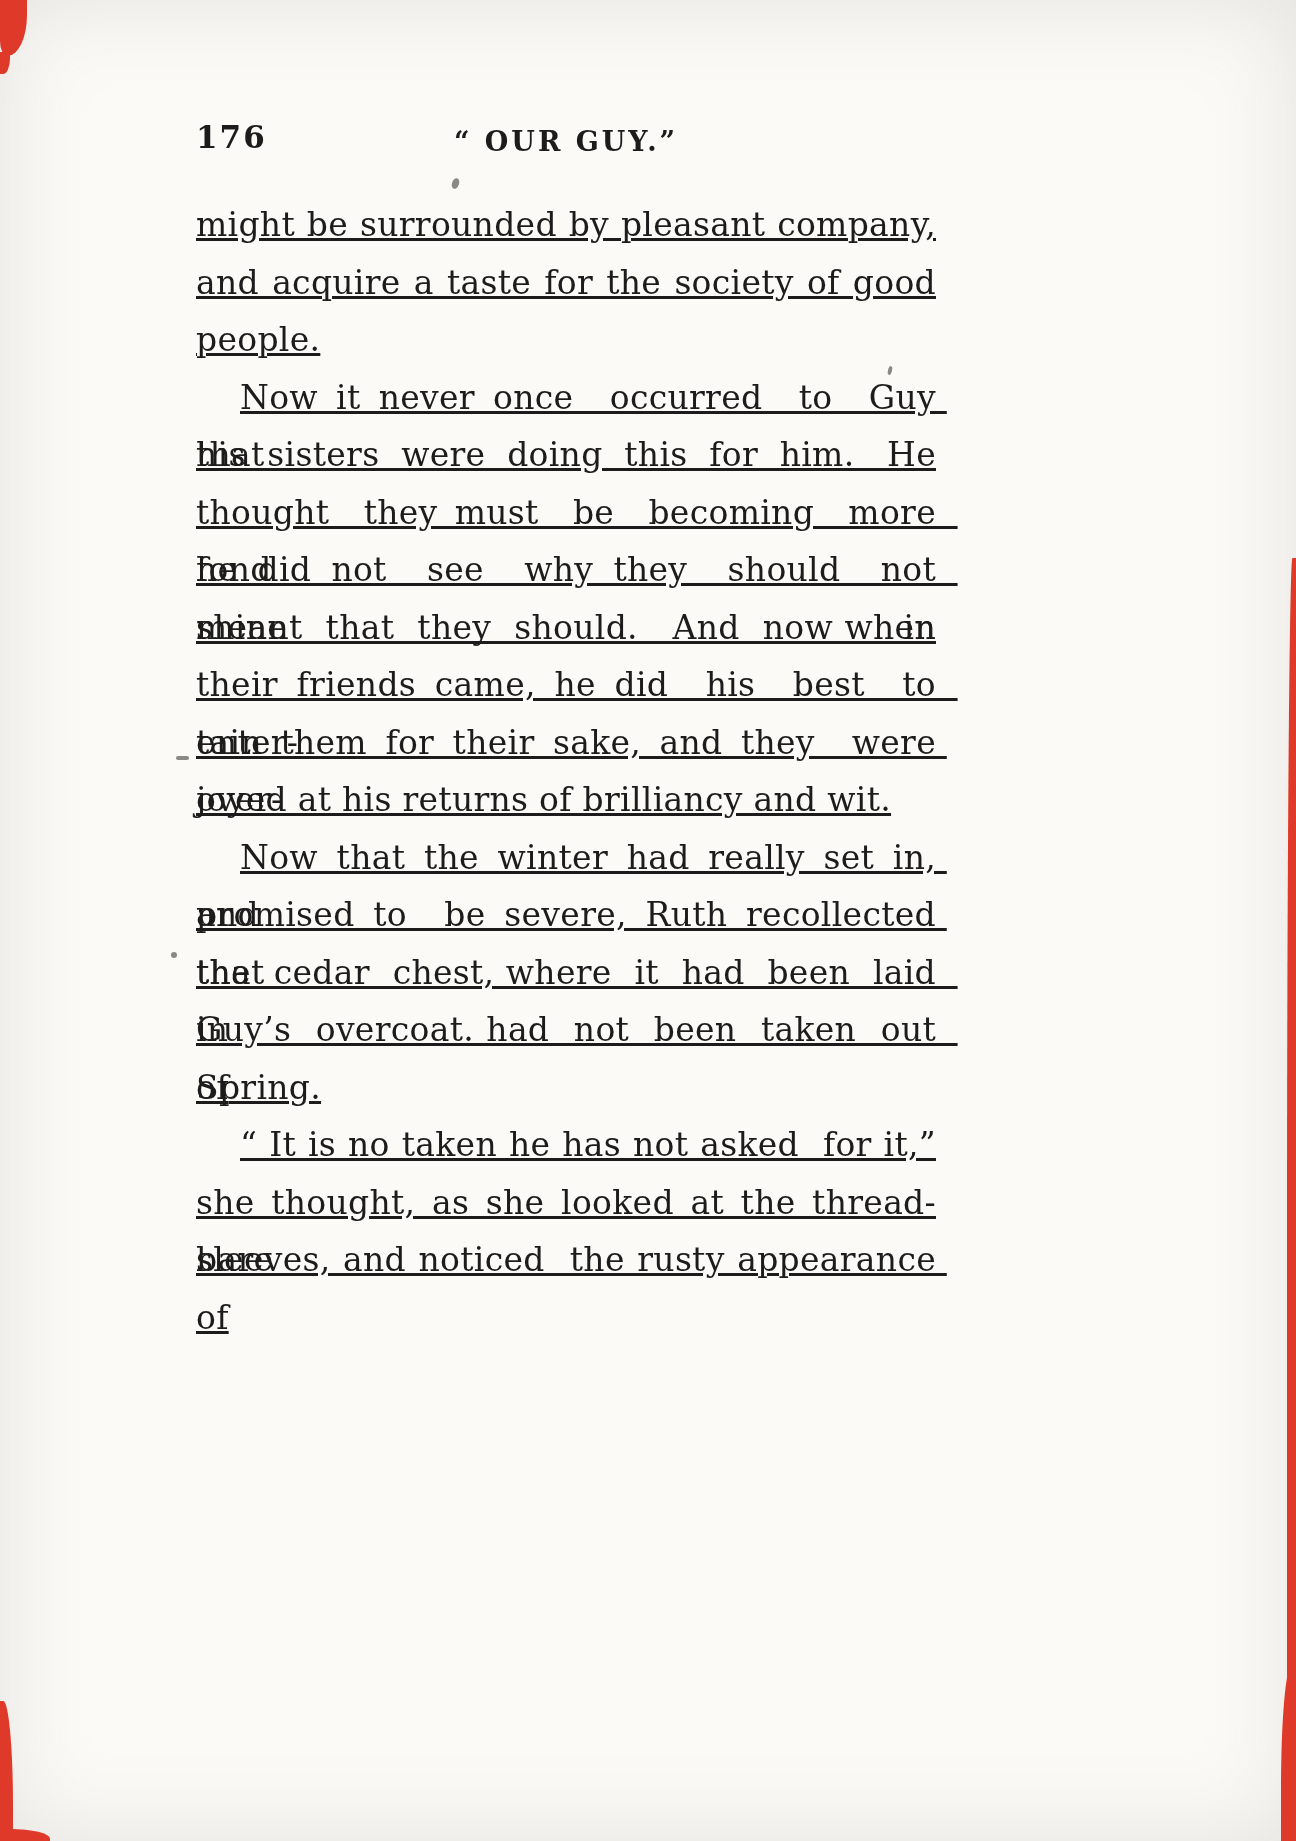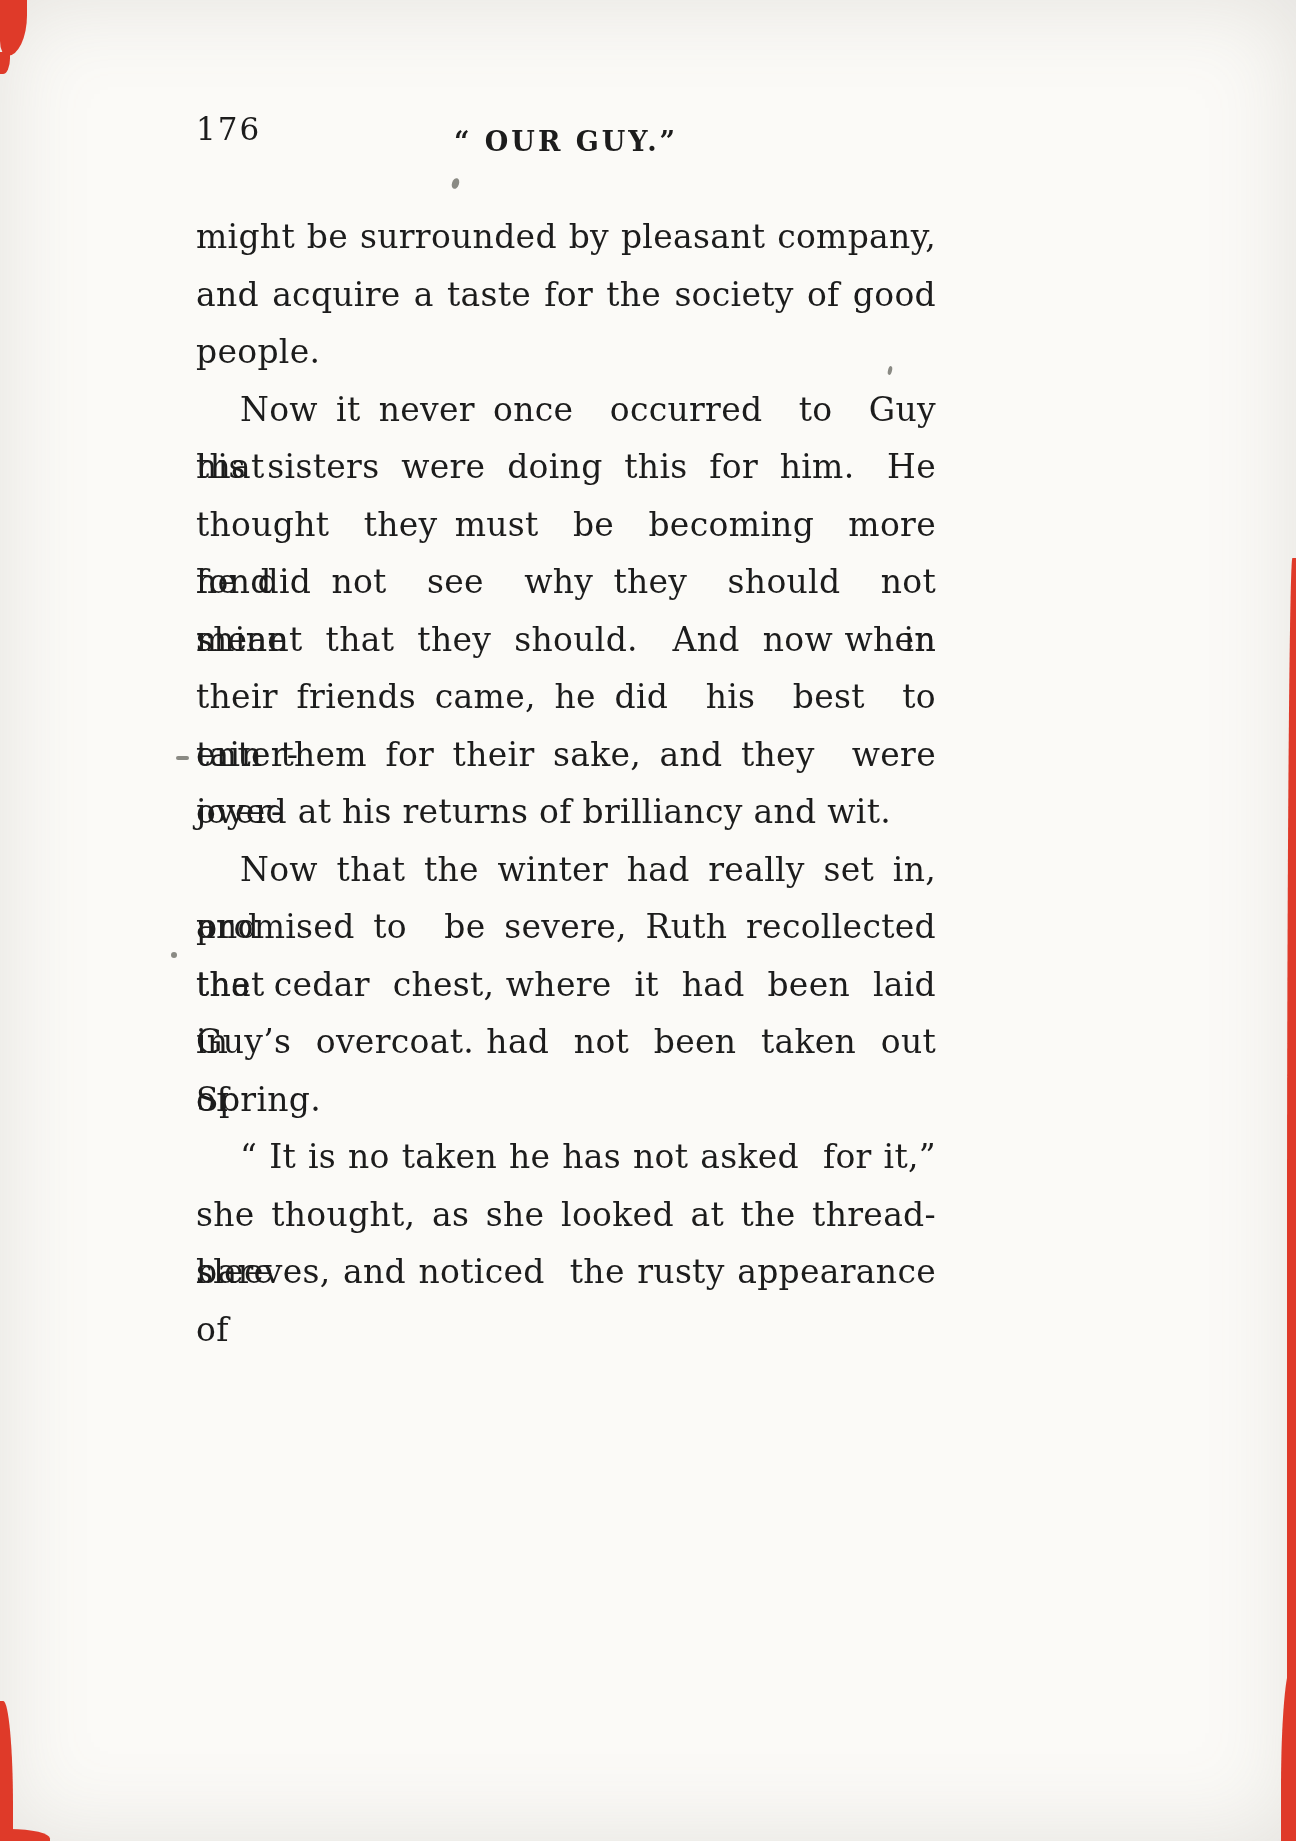--- a/index.html
+++ b/index.html
@@ -15,43 +15,44 @@
     color: var(--ink, #1c1c1c);
     overflow: hidden;
   }
   .page {
     position: absolute;
     inset: 0;
     box-shadow: inset 0 0 90px rgba(120,115,105,0.18);
   }
   .page-number {
     position: absolute;
-    top: 111px;
+    top: 119px;
     left: 196px;
     font-size: 31px;
     letter-spacing: 2px;
-    font-weight: normal;
+    font-weight: bold;
   }
   .running-title {
     position: absolute;
     top: 126px;
     left: 196px;
     width: 740px;
     text-align: center;
     font-size: 27px;
     font-weight: bold;
     letter-spacing: 3px;
   }
   .text-block {
     position: absolute;
-    top: 208px;
+    top: 196px;
     left: 196px;
     width: 740px;
     font-size: 33px;
     letter-spacing: 0.3px;
+    text-decoration: underline;
   }
   .line {
     height: 57.5px;
     line-height: 57.5px;
     text-align: justify;
     text-align-last: justify;
     white-space: pre-wrap;
   }
   .line.indent {
     text-indent: 44px;

